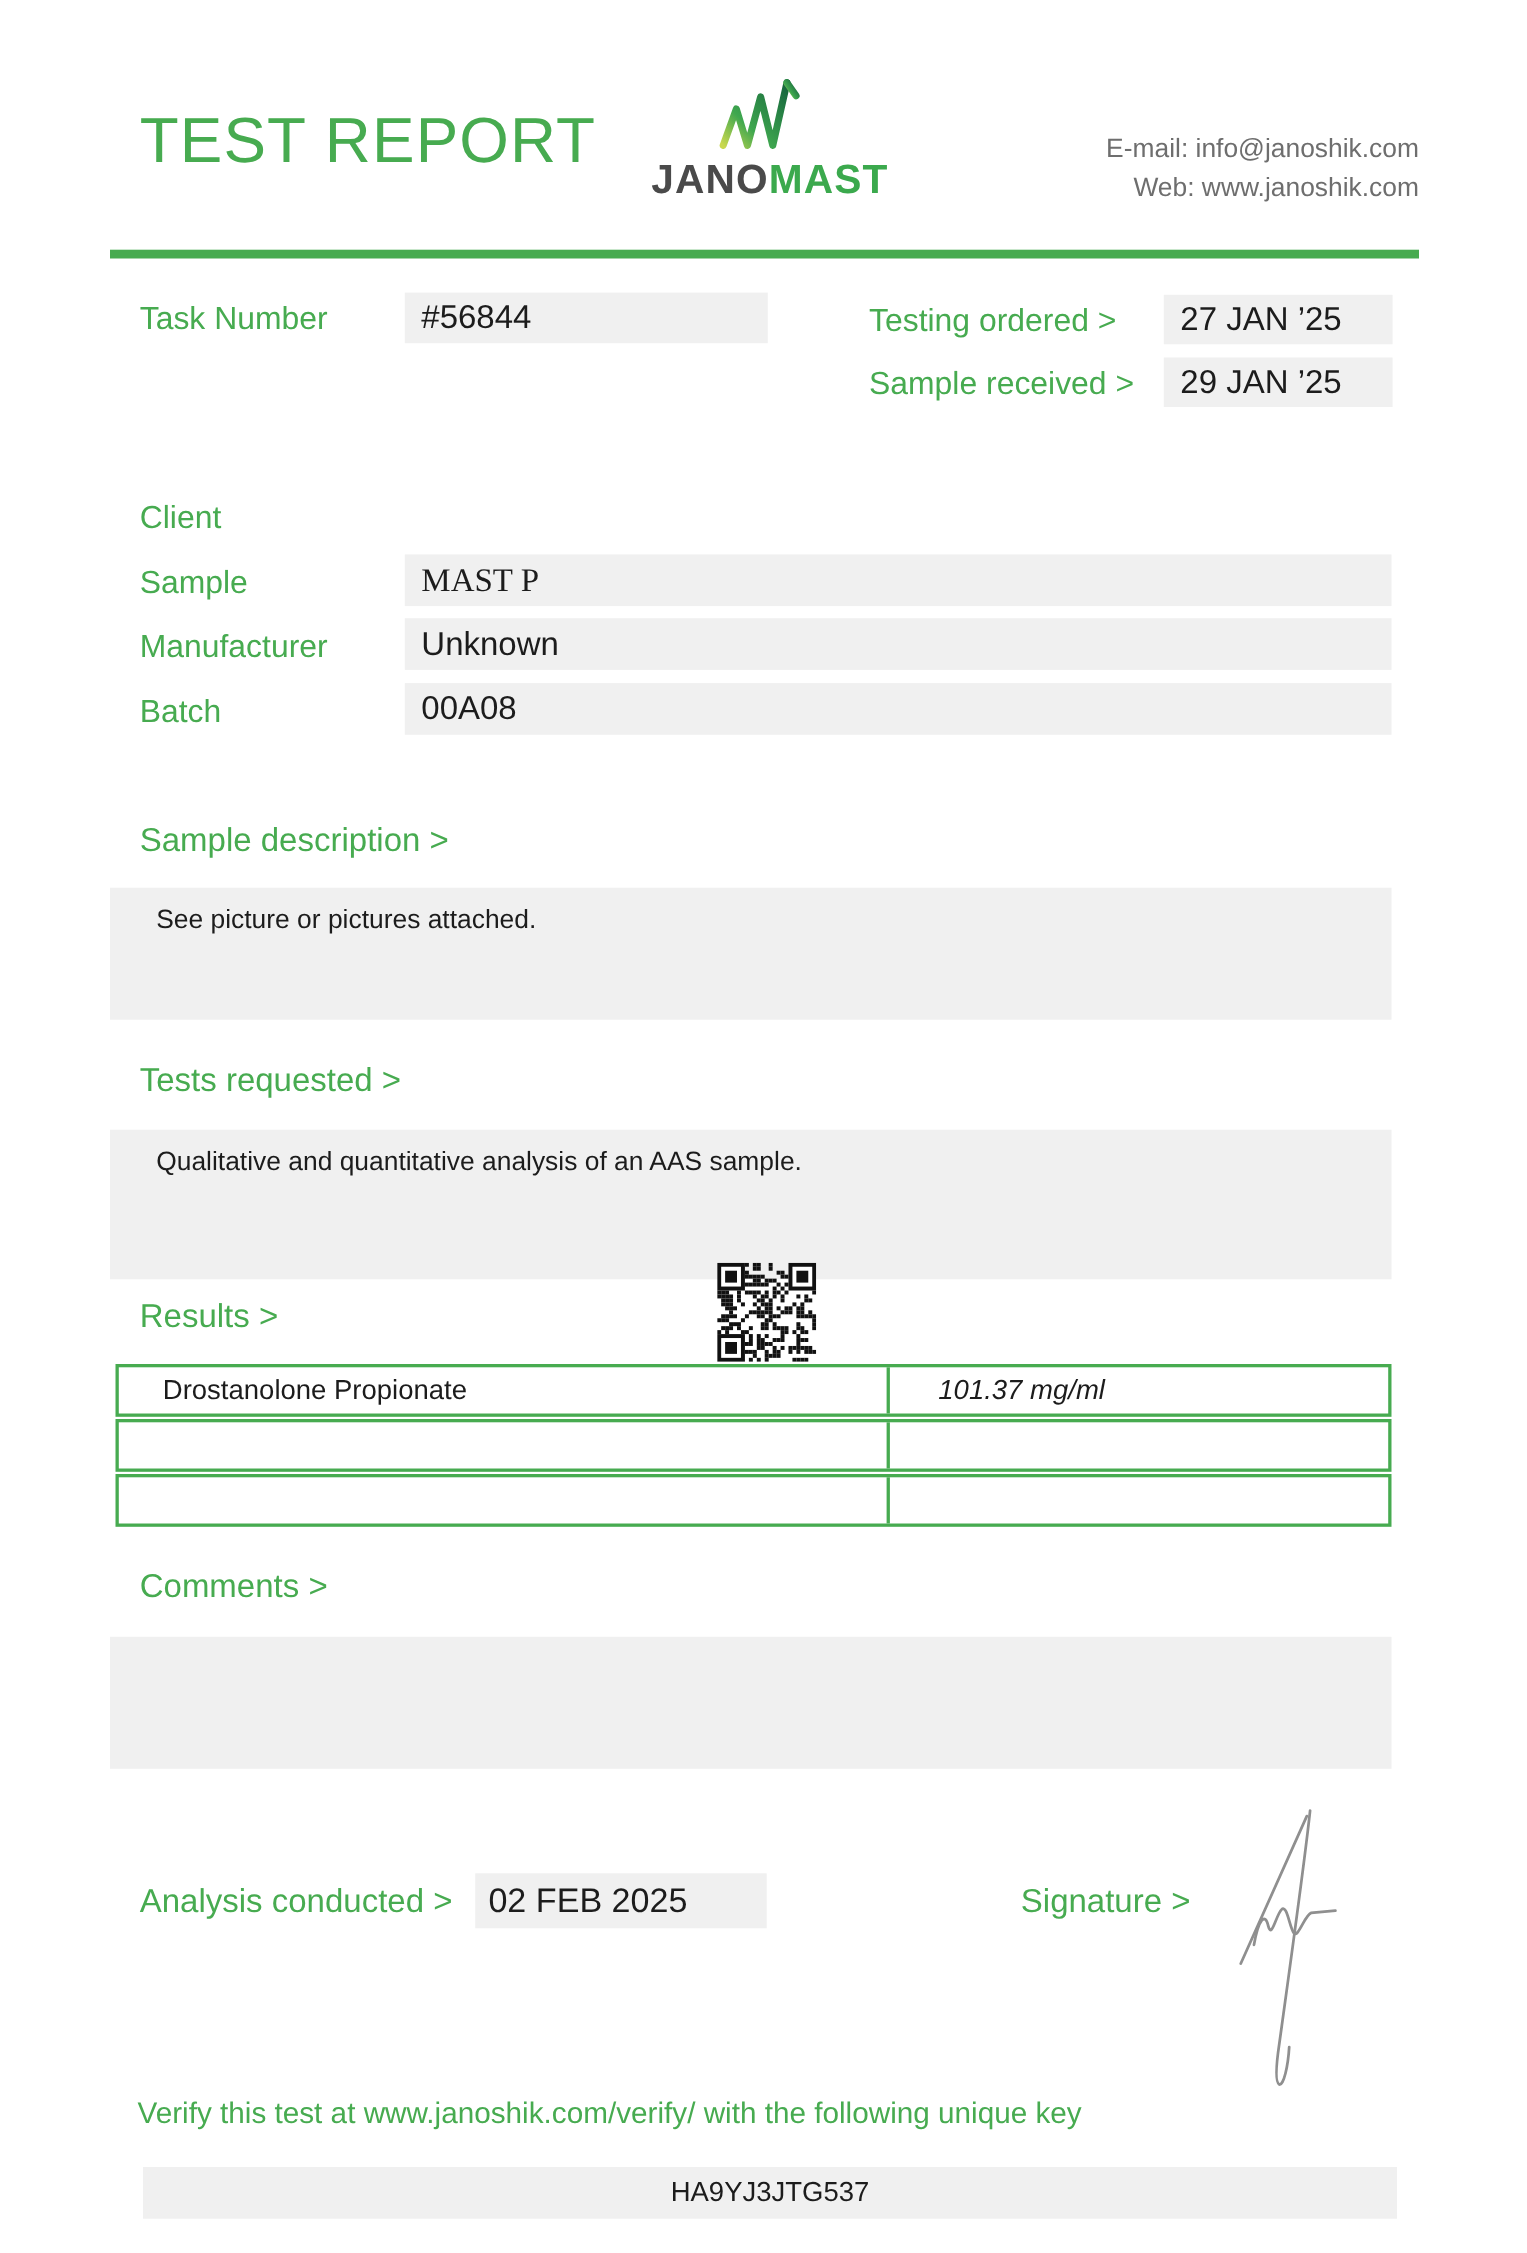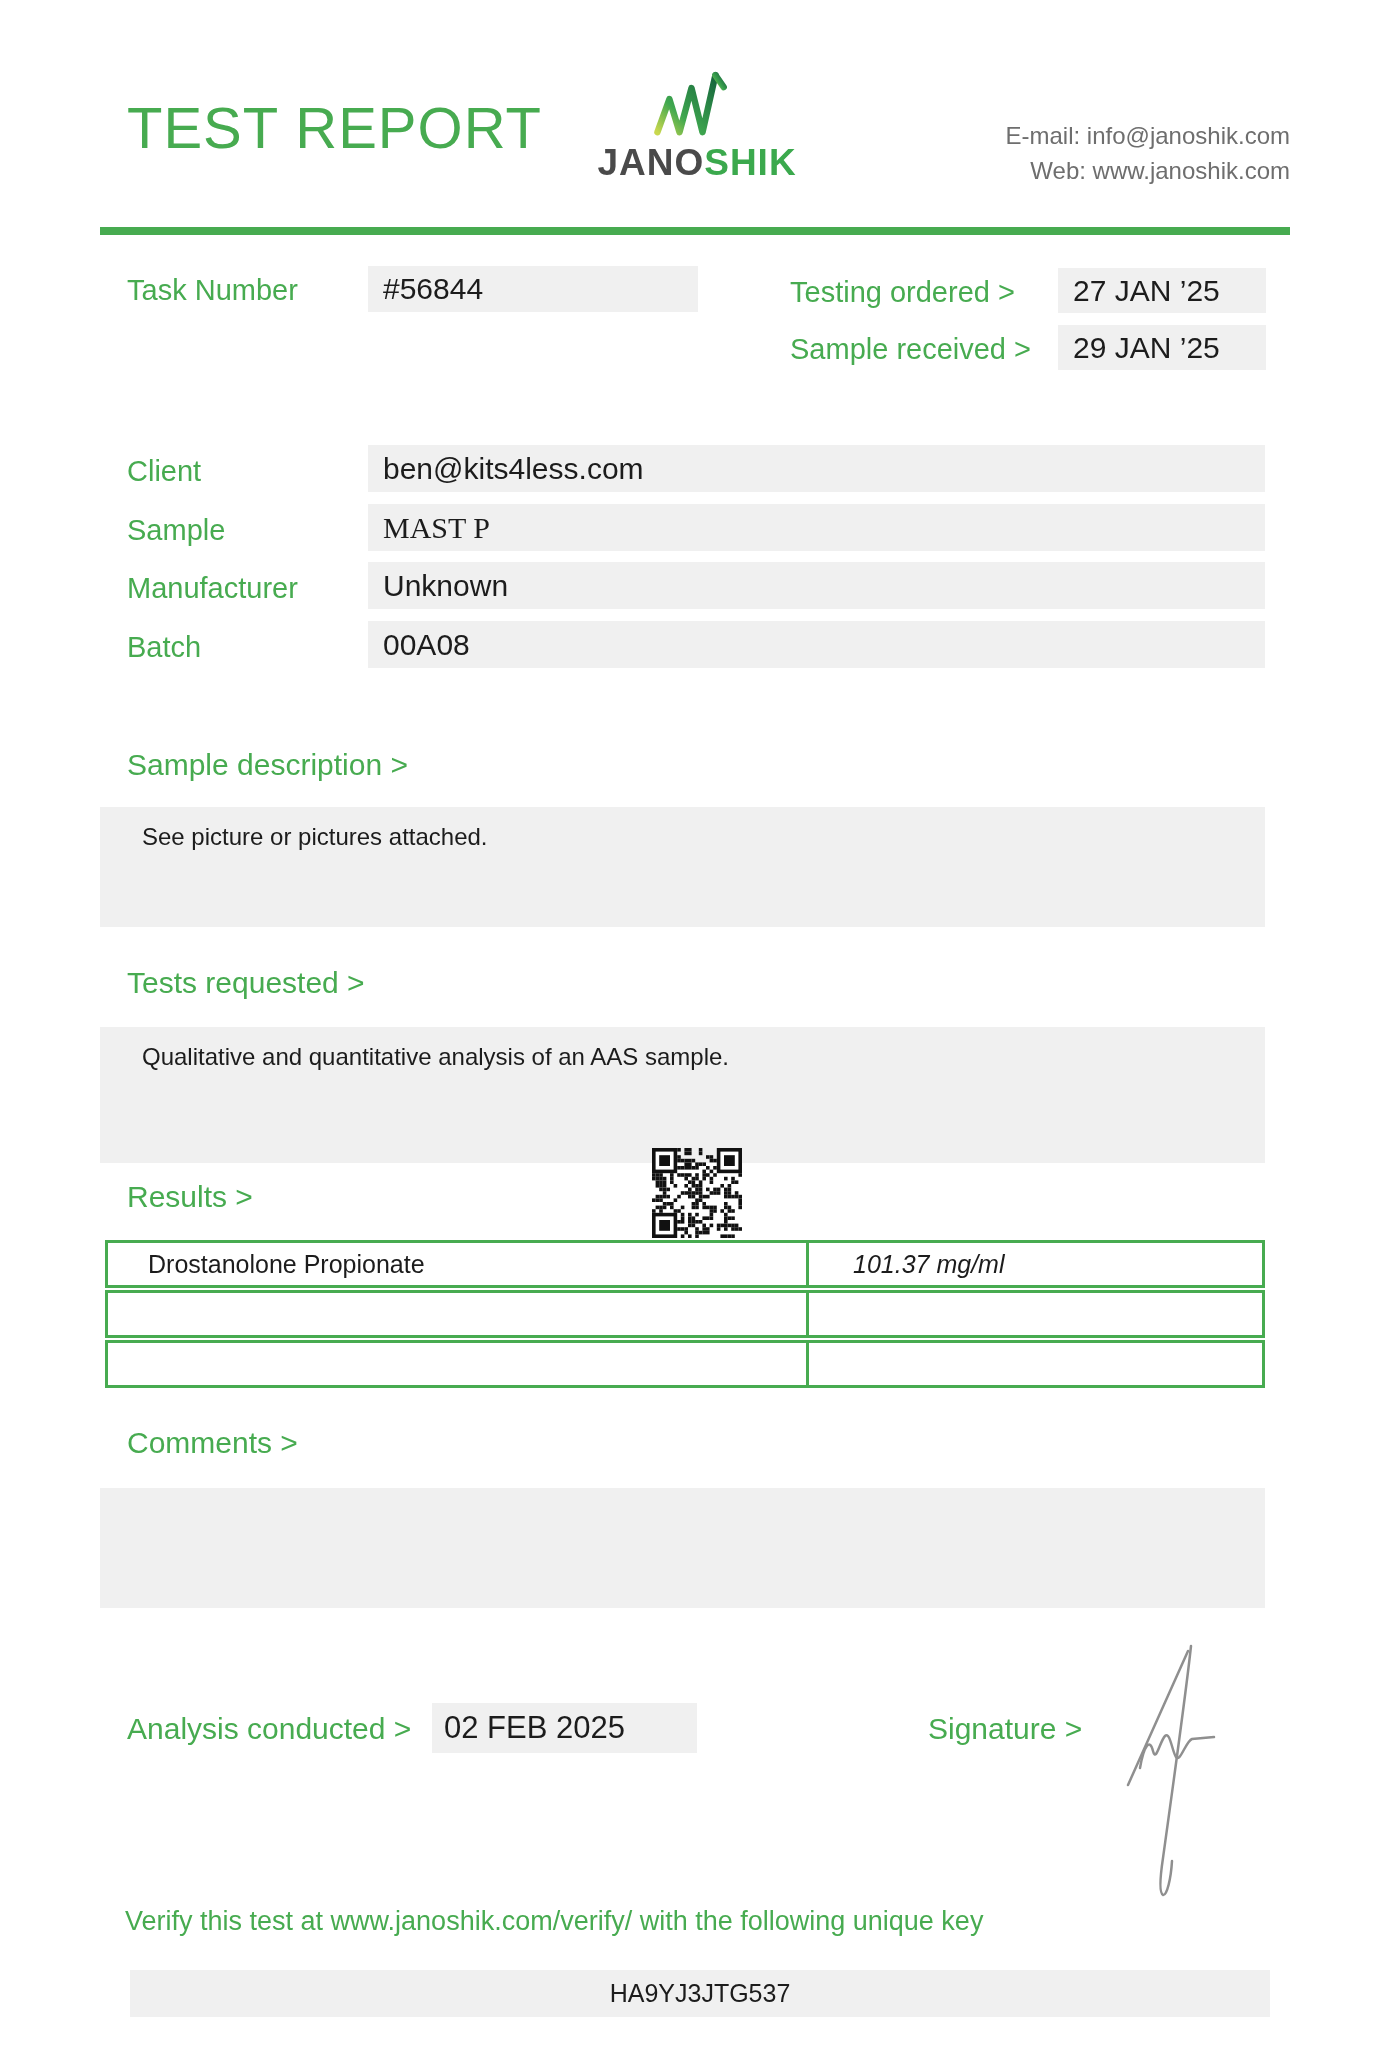--- a/index.html
+++ b/index.html
@@ -91,21 +91,21 @@
         <linearGradient id="lg" x1="0" y1="1" x2="1" y2="0">
           <stop offset="0" stop-color="#c9d84e"></stop>
           <stop offset="0.35" stop-color="#3fa74f"></stop>
           <stop offset="1" stop-color="#14633c"></stop>
         </linearGradient>
       </defs>
       <path d="M7 76 L20 40 L31 76 L44 28 L56 76 L70 14" fill="none" stroke="url(#lg)" stroke-width="7" stroke-linecap="round" stroke-linejoin="round"></path>
       <path d="M70 14 L79 27" fill="none" stroke="url(#lg)" stroke-width="7" stroke-linecap="round"></path>
     </svg>
     <div class="logo-text">
-      <span class="jano">JANO</span><span class="shik">SHIK</span>
+      <span class="jano">JANO</span><span class="shik">MAST</span>
     </div>
   </div>
 
   <div class="contact">
     <div>E-mail: info@janoshik.com</div>
     <div>Web: www.janoshik.com</div>
   </div>
 
   <div class="rule"></div>
 
@@ -118,23 +118,20 @@
   <div class="vbox date1-box">
       <span>27 JAN ’25</span>
     </div>
 
   <div class="glabel date2-label">Sample received &gt;</div>
   <div class="vbox date2-box">
       <span>29 JAN ’25</span>
     </div>
 
   <div class="glabel d0-label">Client</div>
-  <div class="vbox d0-box">
-      <span>ben@kits4less.com</span>
-    </div>
 
   <div class="glabel d1-label">Sample</div>
   <div class="vbox d1-box">
       <span>MAST P</span>
     </div>
 
   <div class="glabel d2-label">Manufacturer</div>
   <div class="vbox d2-box">
       <span>Unknown</span>
     </div>

